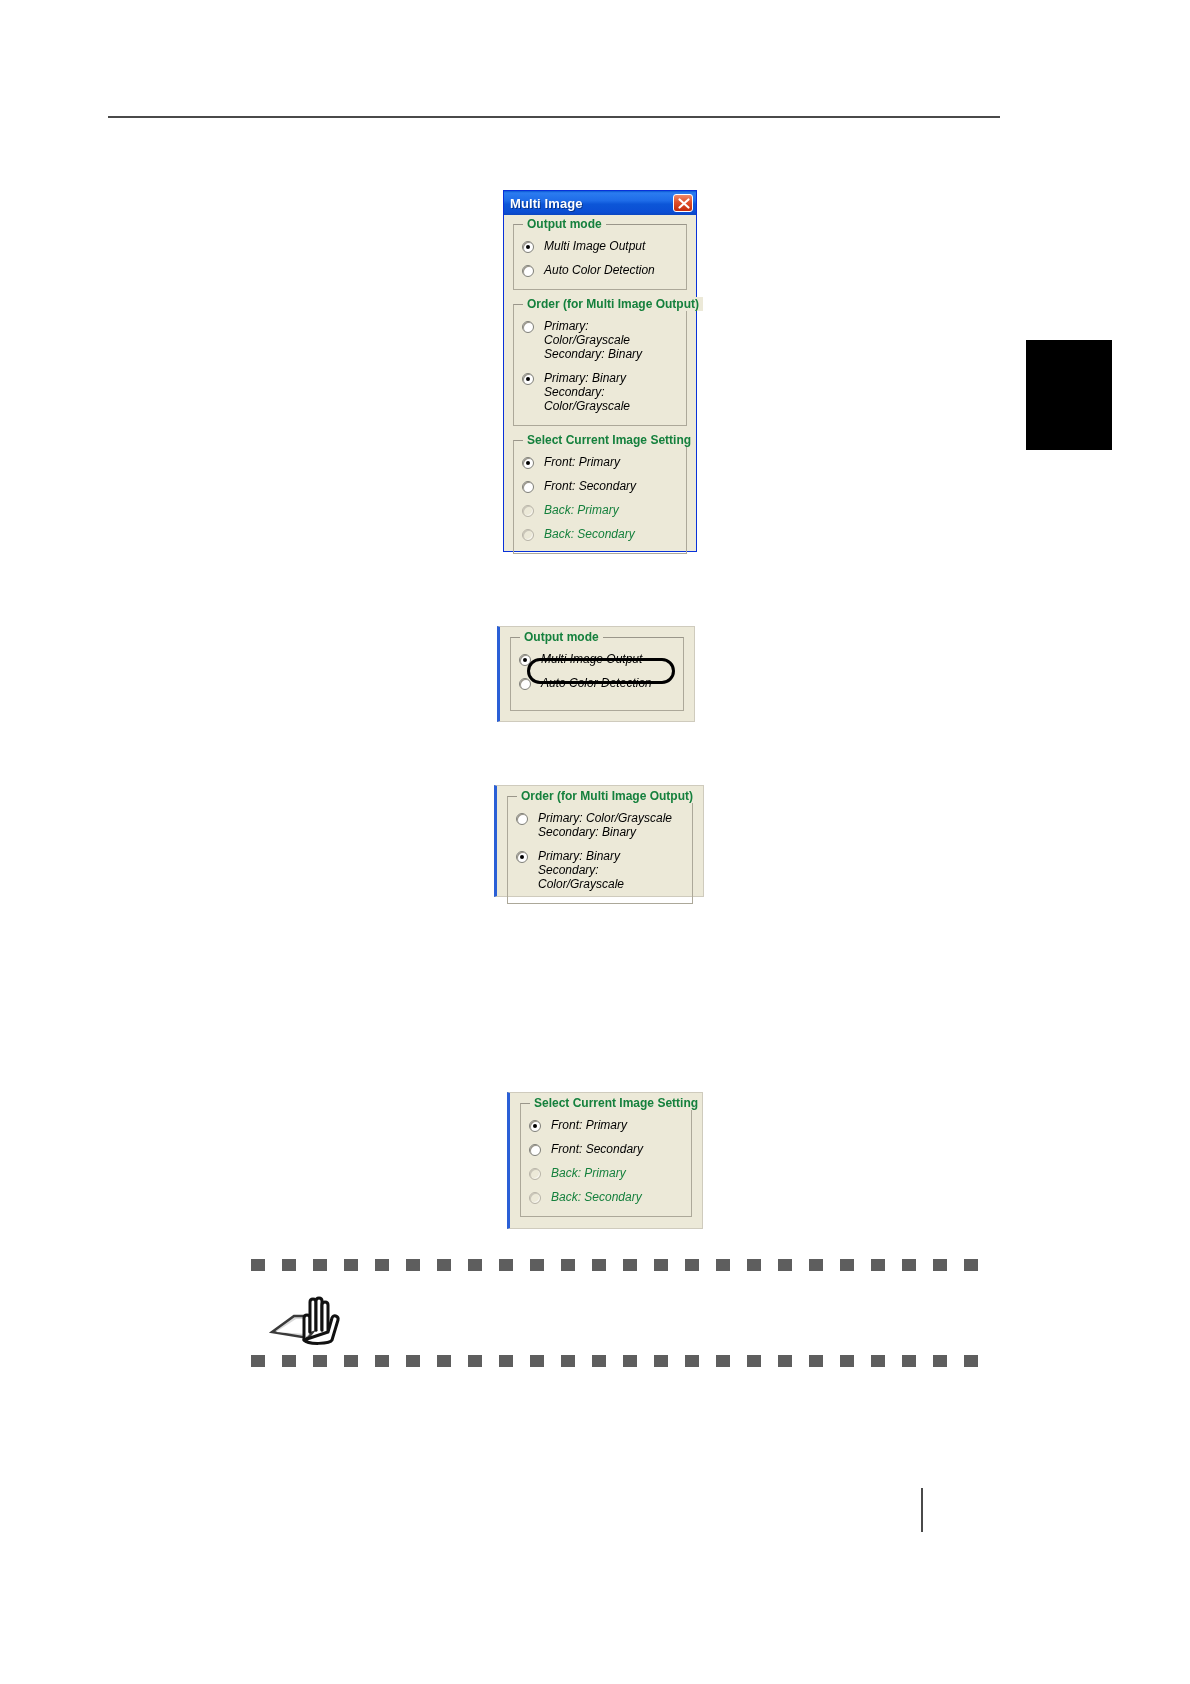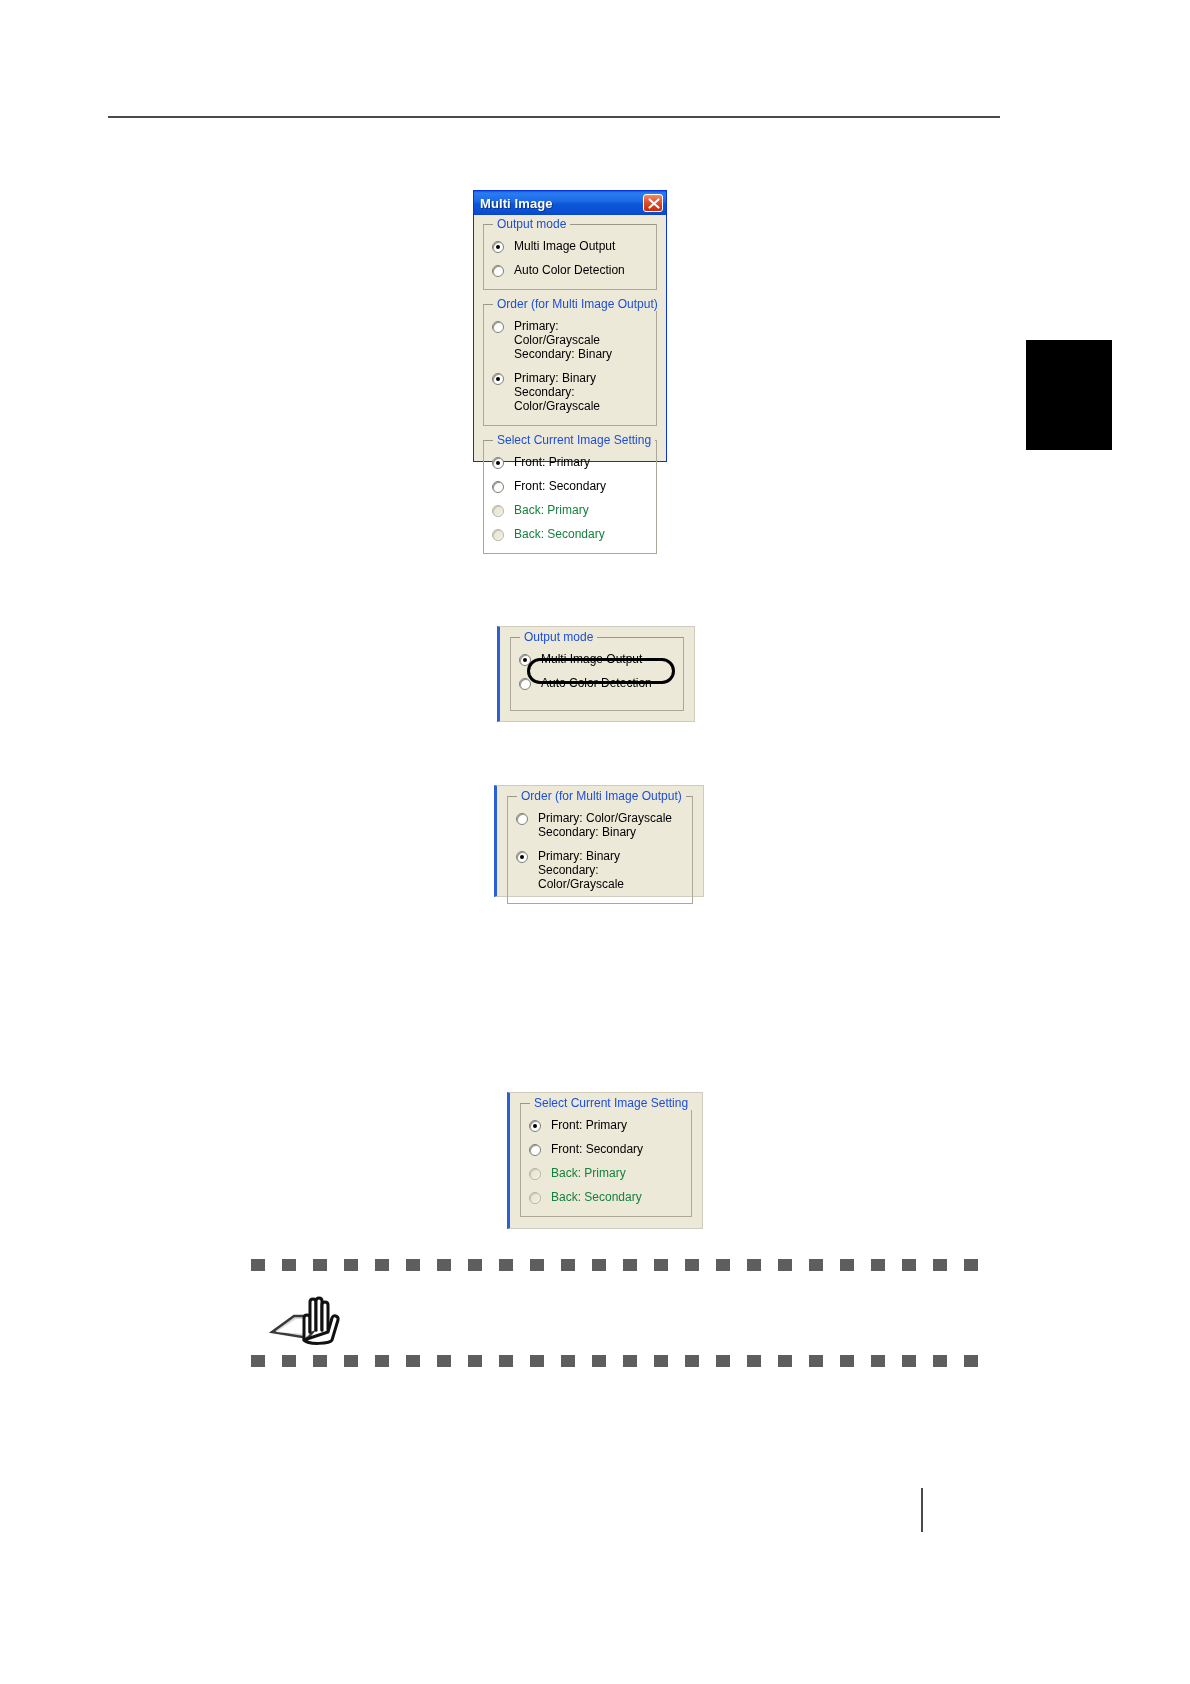--- a/index.html
+++ b/index.html
@@ -92,31 +92,33 @@
     margin-bottom: 14px;
     padding: 14px 8px 10px 8px;
   }
   .groupbox > .gb-legend {
     position: absolute;
     top: -8px;
     left: 9px;
     background: #ece9d8;
     padding: 0 4px;
     font-size: 12px;
-    color: #1d4ed8;
+    color: #15803d;
     white-space: nowrap;
+    font-weight: bold;
   }
 
   
   .radio-row {
     display: flex;
     align-items: flex-start;
     margin: 0 0 10px 0;
     padding-left: 22px;
     position: relative;
+    font-style: italic;
   }
   .radio-row:last-child { margin-bottom: 2px; }
   .radio-dot {
     position: absolute;
     left: 0;
     top: 2px;
     width: 12px;
     height: 12px;
     border-radius: 50%;
     background: #ffffff;
@@ -142,24 +144,24 @@
   }
   .radio-row.disabled .radio-label { color: #15803d; }
   .radio-row.disabled .radio-dot {
     background: #ece9d8;
     border-color: #b8b4a8;
     box-shadow: inset 1px 1px 0 #c9c5b8, inset -1px -1px 0 #f7f5ee;
   }
 
   
   #multi-image-dialog {
-    left: 473px;
+    left: 503px;
     top: 190px;
     width: 194px;
-    height: 272px;
+    height: 362px;
   }
   #multi-image-dialog .win-body { padding: 9px 9px 9px 9px; }
 
   
   .callout {
     position: absolute;
     background: #ece9d8;
     border: 1px solid #cfcbbd;
     border-left: 3px solid #2a5fd6;
     box-sizing: border-box;

